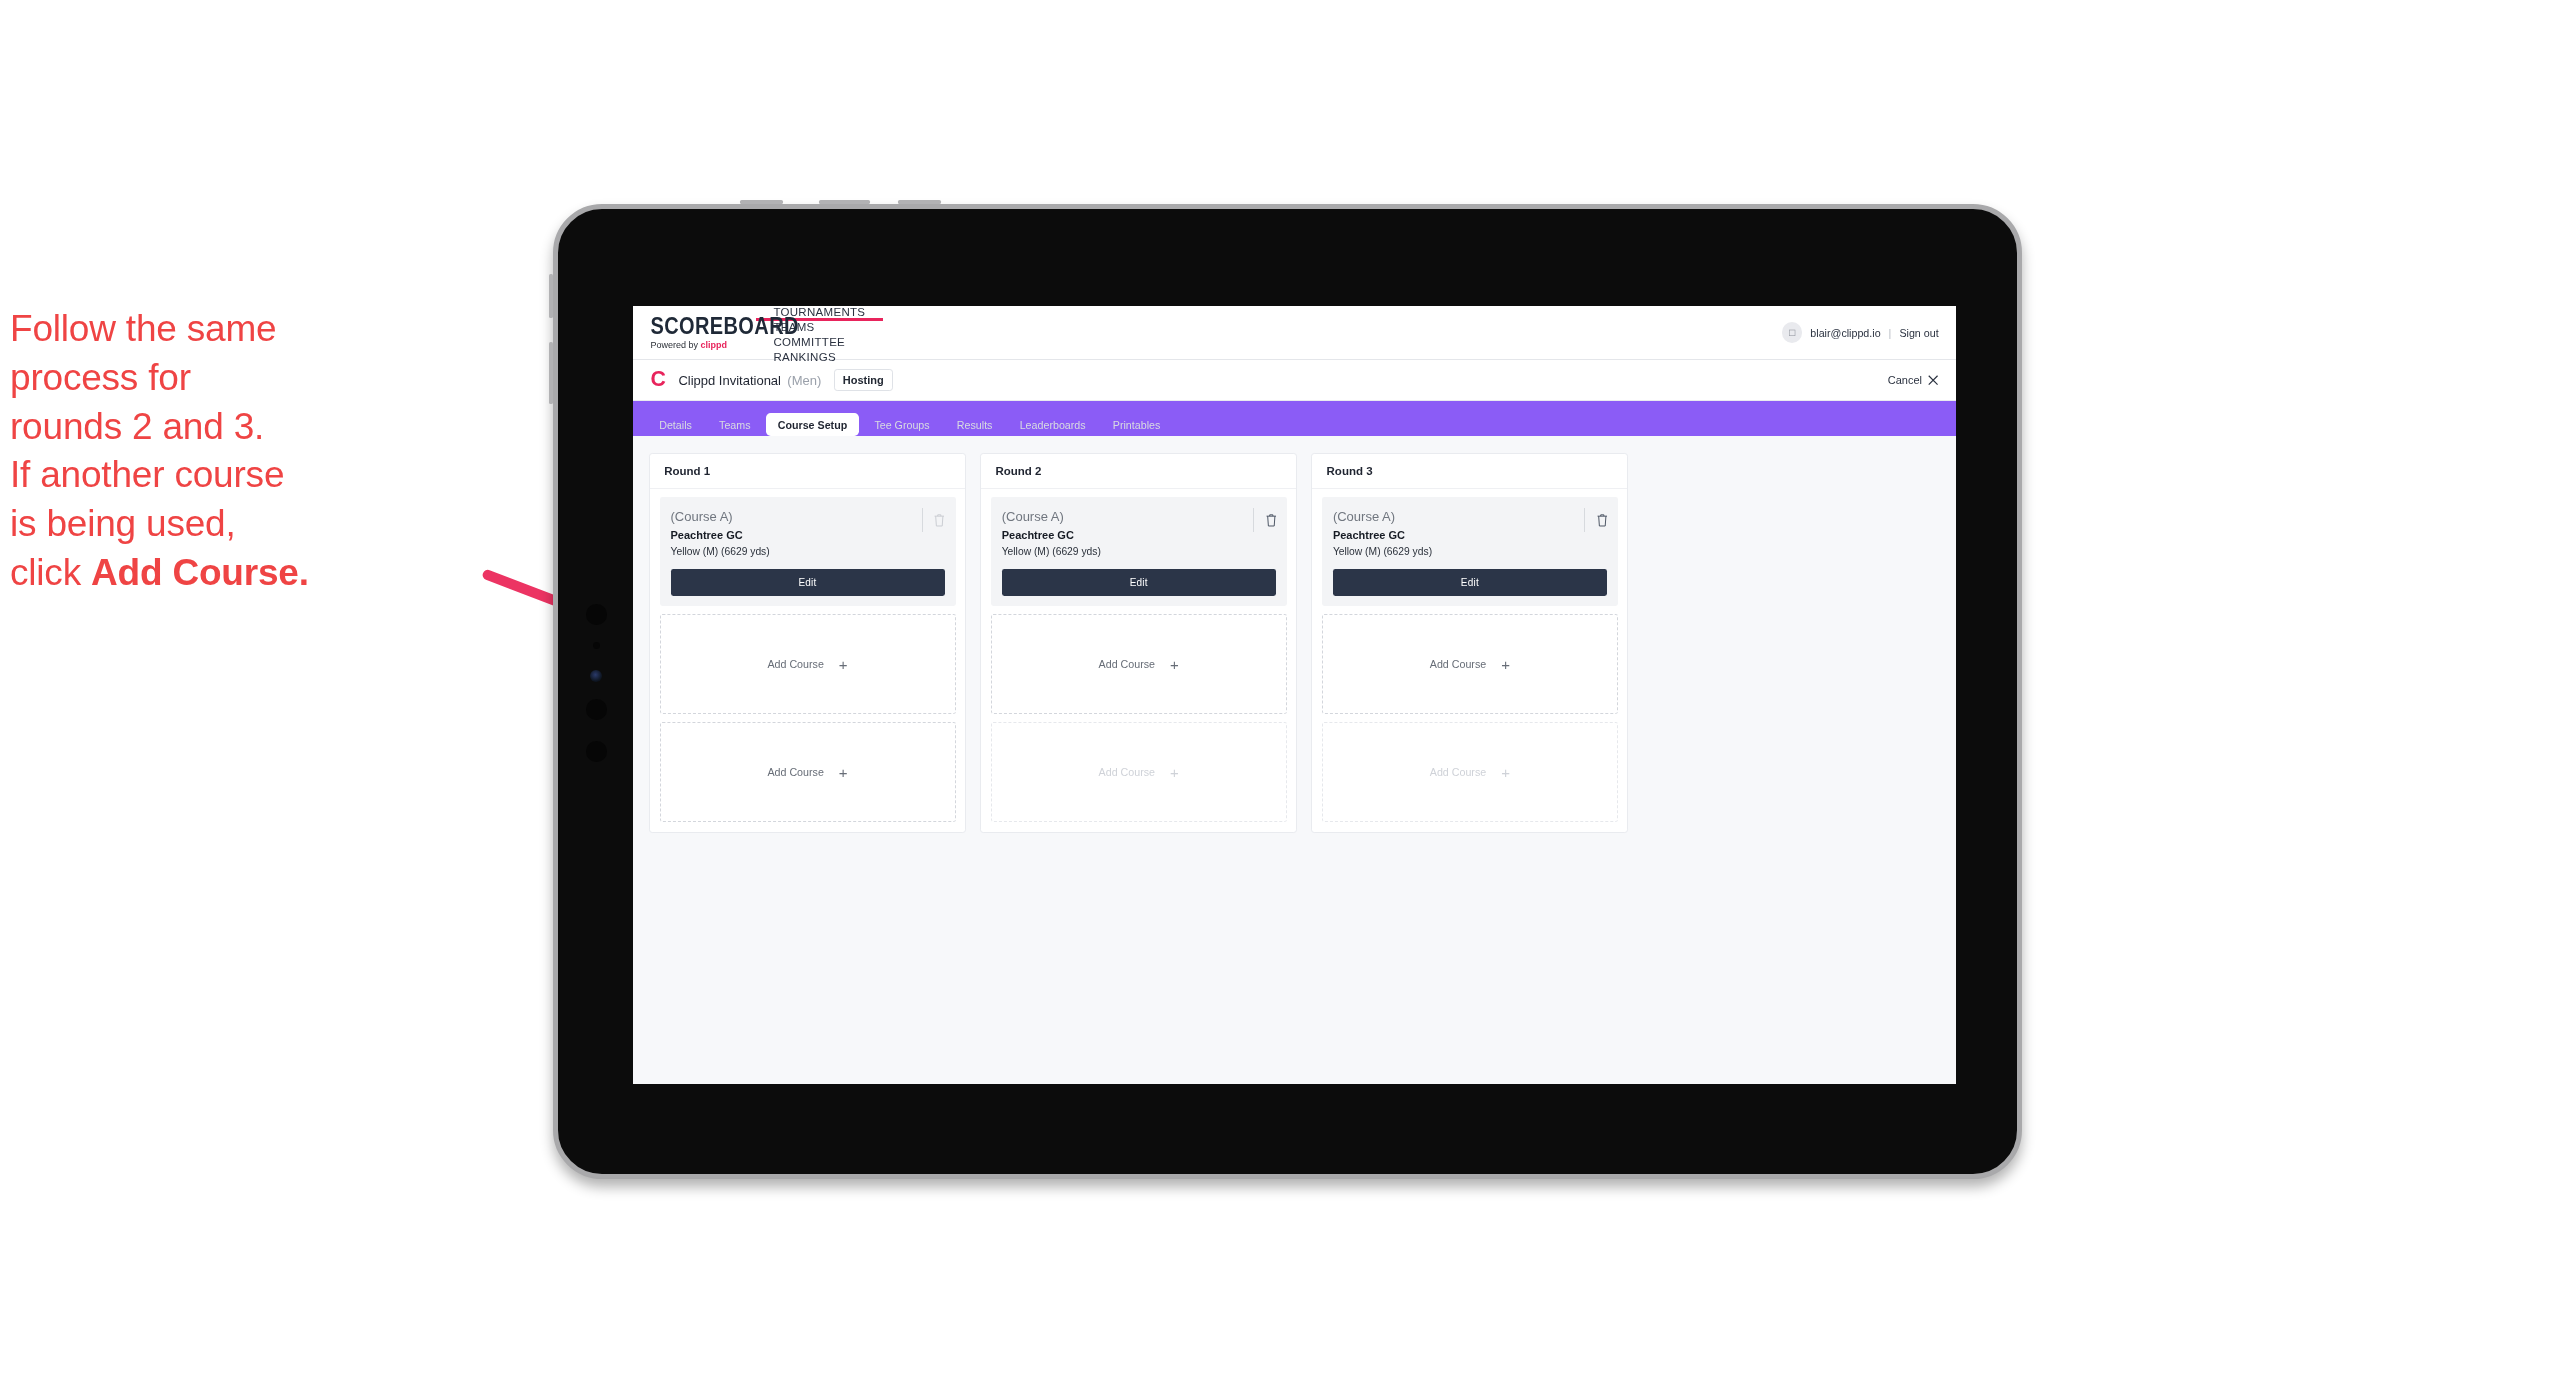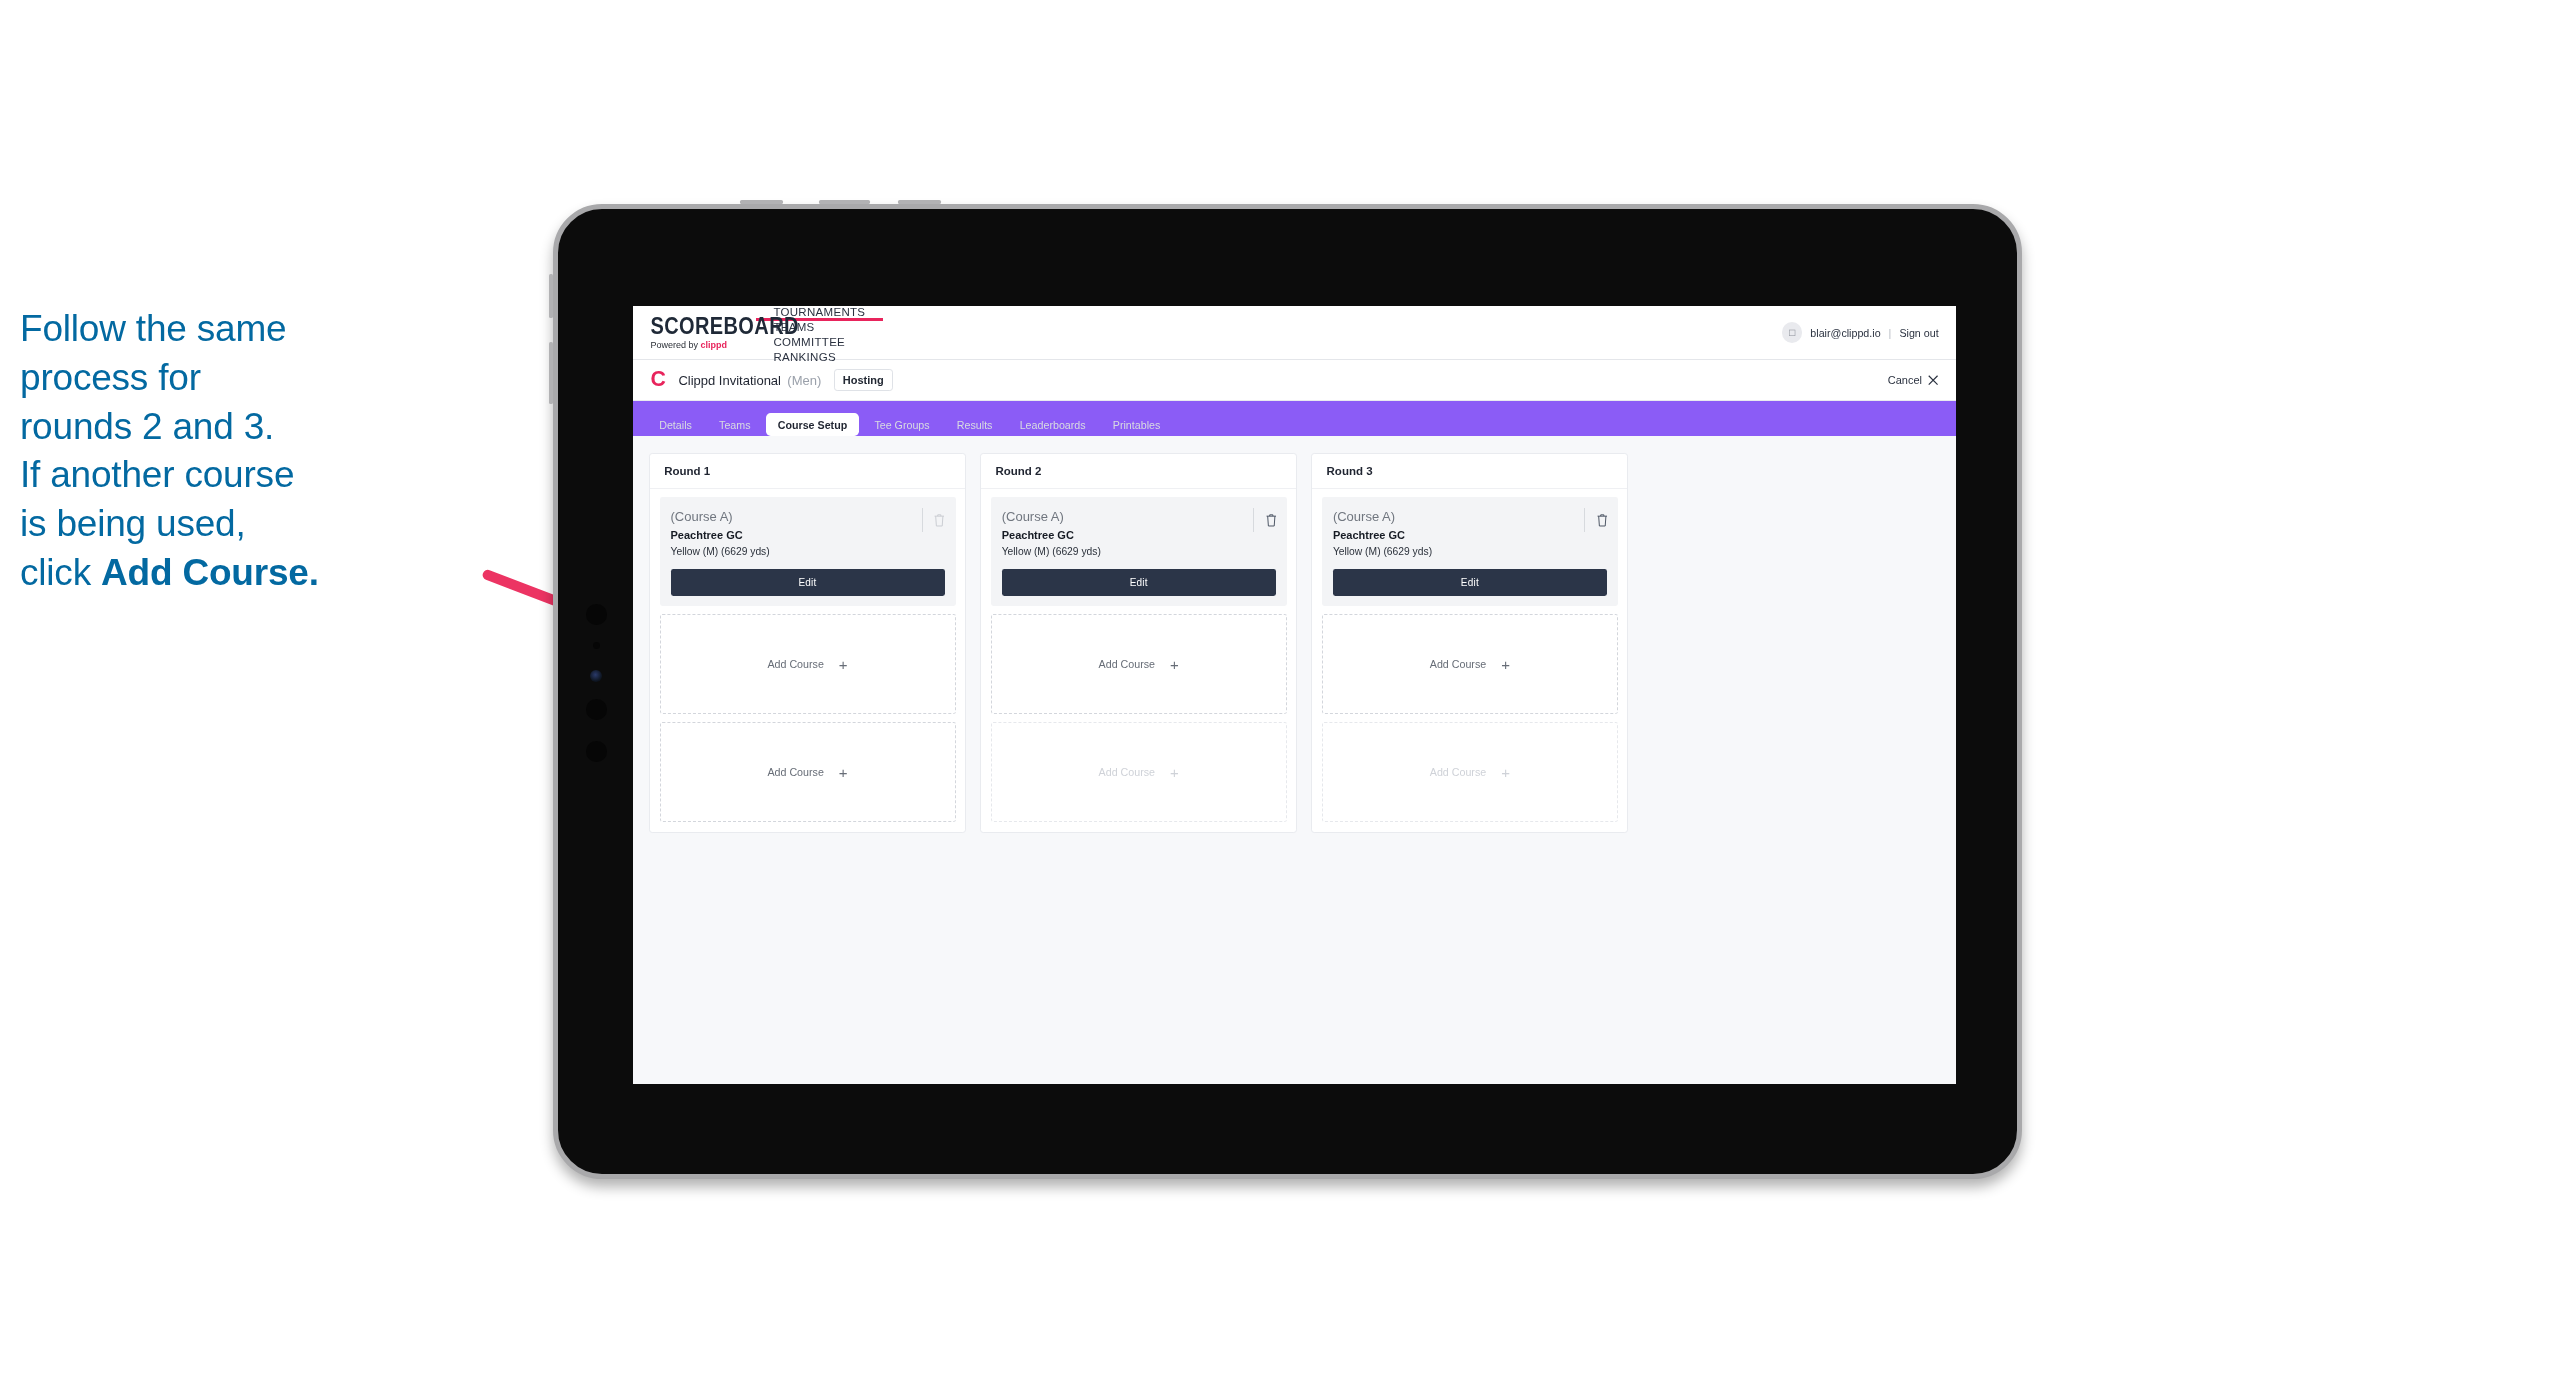--- a/index.html
+++ b/index.html
@@ -7,25 +7,25 @@
     width: 2576px; height: 1386px;
     background: #ffffff;
     font-family: "Liberation Sans", sans-serif;
     overflow: hidden;
   }
   .page { position: relative; width: 2576px; height: 1386px; background:#fff; }
 
   
   .annotation {
     position: absolute;
-    left: 20px; top: 310px;
+    left: 10px; top: 310px;
     width: 505px;
     font-size: 37px;
     line-height: 1.04;
-    color: #0369a1;
+    color: #ef4444;
     letter-spacing: -0.2px;
   }
   .annotation .ln { display:block; white-space: nowrap; margin-bottom: 10.3px;}
   .annotation b { font-weight: 700; }
 
   
   .arrow-svg { position:absolute; left:442px; top:537px; width:363px; height:158px; }
 
   
   .tablet {

